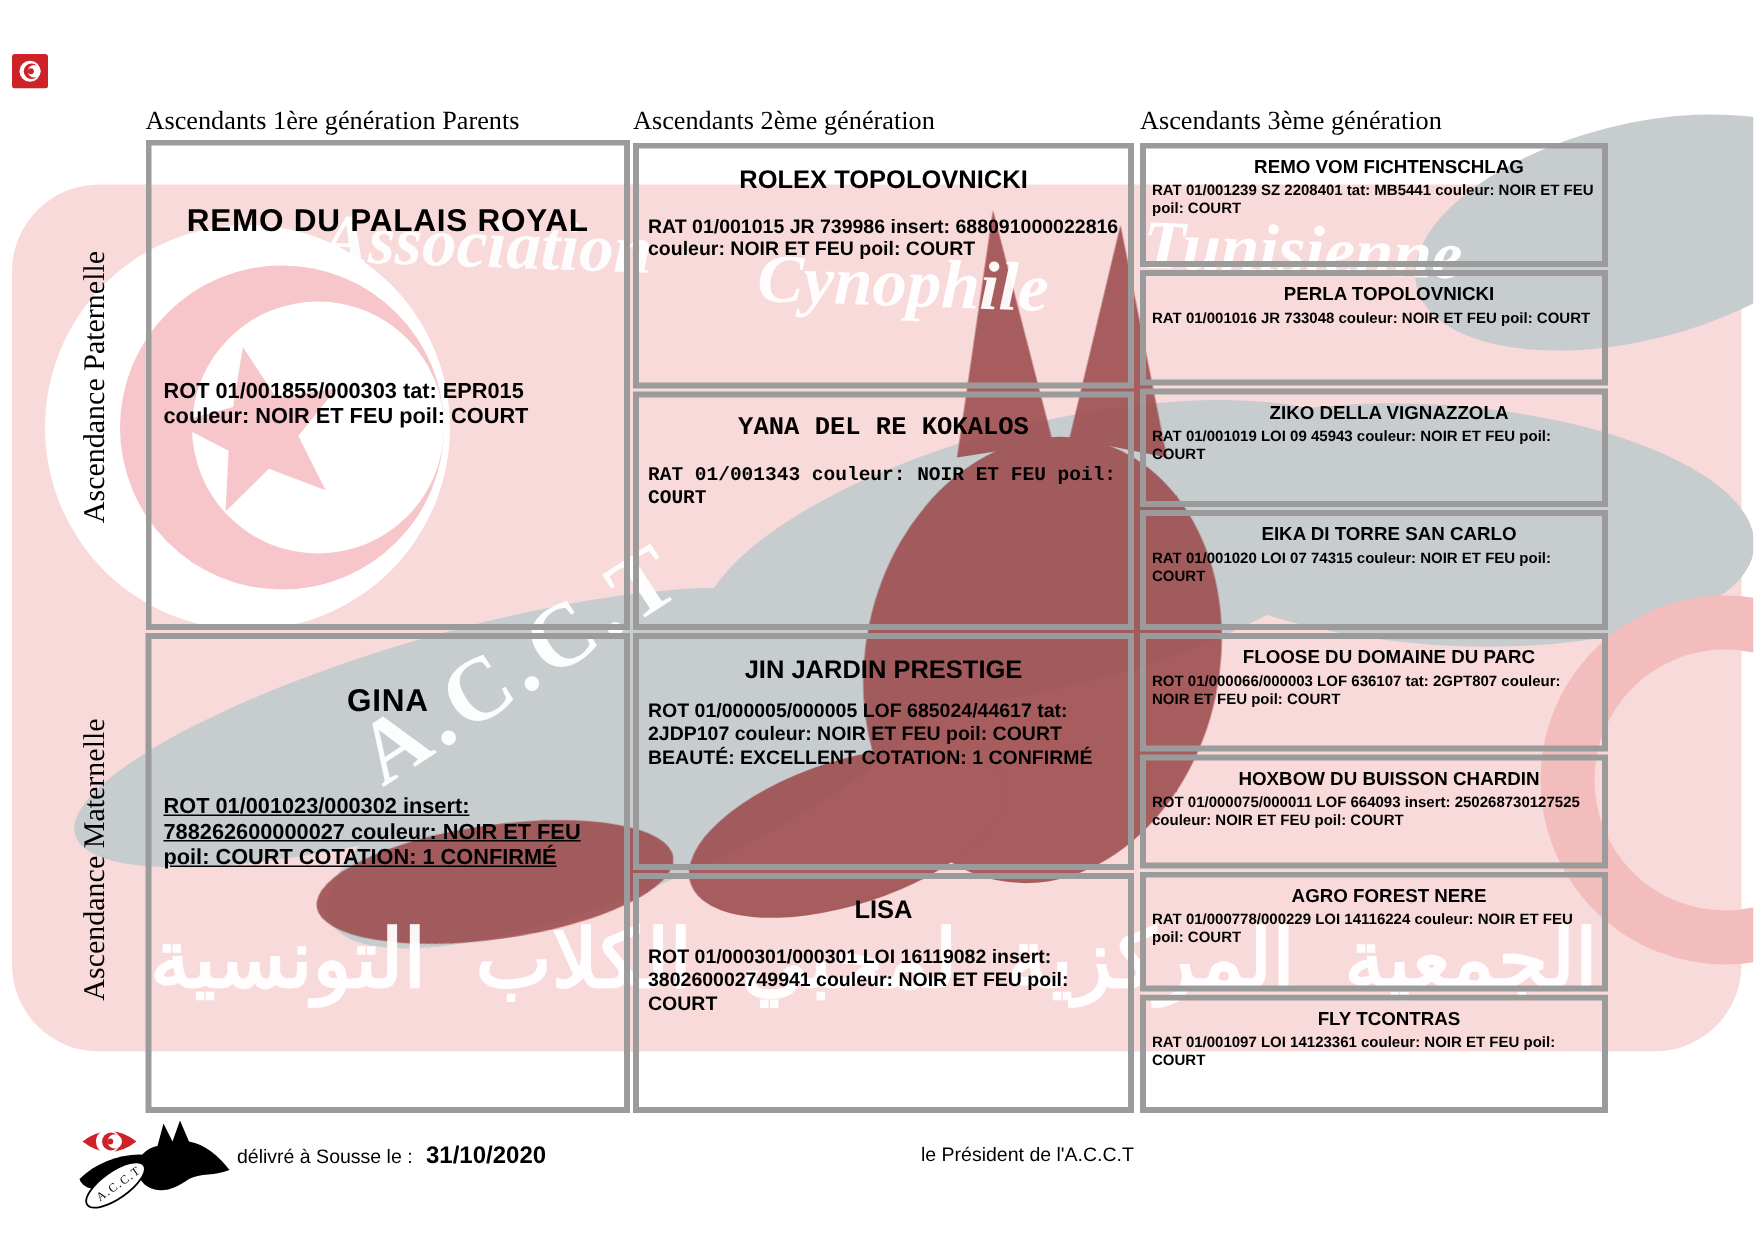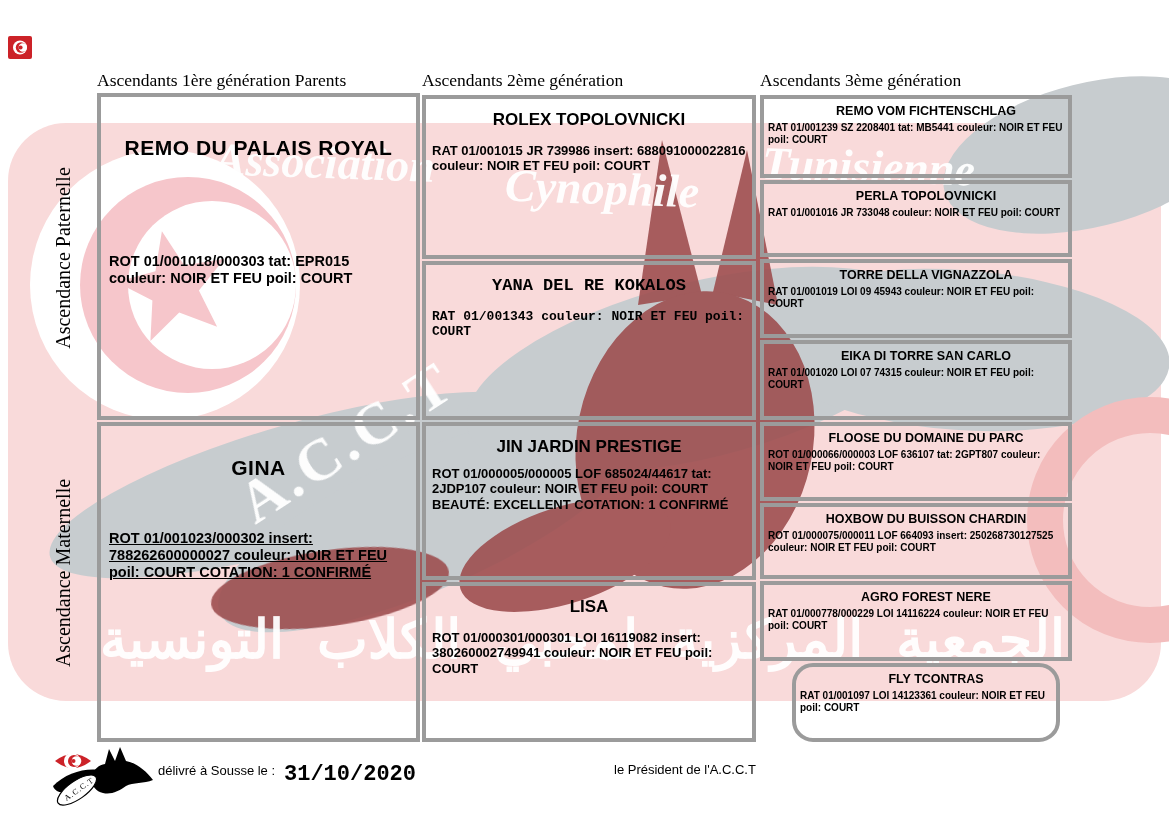--- a/index.html
+++ b/index.html
@@ -29,21 +29,21 @@
   .g2 .title{font-size:17px;top:12px;}
   .g2 .body{font-size:13px;left:6px;right:5px;top:44px;}
   .g3 .title{font-size:12.5px;top:6px;padding-left:20px;}
   .g3 .body{font-size:10px;left:4px;right:3px;top:23px;}
   .b-p1 .title{top:40px;} .b-p1 .body{top:156px;}
   .b-m1 .title{top:31px;} .b-m1 .body{top:104px;text-decoration:underline;}
   .b-jin .body{top:40px;}
   
   .foot{position:absolute;z-index:2;white-space:nowrap;}
   .f-serif{font-family:Liberation Sans, sans-serif;font-size:13px;}
-  .f-date{font-family:Liberation Mono, monospace;font-size:22px;font-weight:bold;}
+  .f-date{font-family:Liberation Sans, sans-serif;font-size:16px;font-weight:bold;}
   .logo{position:absolute;z-index:2;}
   .miniflag{position:absolute;left:8px;top:36px;z-index:2;}
 </style>
 </head>
 <body>
 
 <div class="page">
 
   <svg class="bg" width="1169" height="827" viewBox="0 0 1169 827">
 
@@ -92,21 +92,21 @@
 
   <div class="hdr" style="left:97px;width:323px;">Ascendants 1ère génération  Parents</div>
   <div class="hdr" style="left:422px;width:334px;">Ascendants 2ème génération</div>
   <div class="hdr" style="left:760px;width:312px;">Ascendants 3ème génération</div>
 
   <div class="vlabel" style="left:-86px;top:246px;">Ascendance Paternelle</div>
   <div class="vlabel" style="left:-86px;top:561px;">Ascendance Maternelle</div>
 
   <div class="box g1 b-p1" style="left:97px;top:93px;width:323px;height:327px;">
     <div class="title">REMO DU PALAIS ROYAL</div>
-    <div class="body">ROT 01/001018/000303 tat: EPR015 couleur: NOIR ET FEU poil: COURT</div>
+    <div class="body">ROT 01/001855/000303 tat: EPR015 couleur: NOIR ET FEU poil: COURT</div>
   </div>
   <div class="box g1 b-m1" style="left:97px;top:422px;width:323px;height:320px;">
     <div class="title">GINA</div>
     <div class="body">ROT 01/001023/000302 insert: 788262600000027 couleur: NOIR ET FEU poil: COURT COTATION: 1 CONFIRMÉ</div>
   </div>
 
   <div class="box g2" style="left:422px;top:95px;width:334px;height:164px;">
     <div class="title">ROLEX TOPOLOVNICKI</div>
     <div class="body">RAT 01/001015 JR 739986 insert: 688091000022816 couleur: NOIR ET FEU poil: COURT</div>
   </div>
@@ -125,40 +125,40 @@
 
   <div class="box g3" style="left:760px;top:95px;width:312px;height:83px;">
     <div class="title">REMO VOM FICHTENSCHLAG</div>
     <div class="body">RAT 01/001239 SZ 2208401 tat: MB5441 couleur: NOIR ET FEU poil: COURT</div>
   </div>
   <div class="box g3" style="left:760px;top:180px;width:312px;height:77px;">
     <div class="title">PERLA TOPOLOVNICKI</div>
     <div class="body">RAT 01/001016 JR 733048 couleur: NOIR ET FEU poil: COURT</div>
   </div>
   <div class="box g3" style="left:760px;top:259px;width:312px;height:79px;">
-    <div class="title">TORRE DELLA VIGNAZZOLA</div>
+    <div class="title">ZIKO DELLA VIGNAZZOLA</div>
     <div class="body">RAT 01/001019 LOI 09 45943 couleur: NOIR ET FEU poil: COURT</div>
   </div>
   <div class="box g3" style="left:760px;top:340px;width:312px;height:80px;">
     <div class="title">EIKA DI TORRE SAN CARLO</div>
     <div class="body">RAT 01/001020 LOI 07 74315 couleur: NOIR ET FEU poil: COURT</div>
   </div>
   <div class="box g3" style="left:760px;top:422px;width:312px;height:79px;">
     <div class="title">FLOOSE DU DOMAINE DU PARC</div>
     <div class="body">ROT 01/000066/000003 LOF 636107 tat: 2GPT807 couleur: NOIR ET FEU poil: COURT</div>
   </div>
   <div class="box g3" style="left:760px;top:503px;width:312px;height:76px;">
     <div class="title">HOXBOW DU BUISSON CHARDIN</div>
     <div class="body">ROT 01/000075/000011 LOF 664093 insert: 250268730127525 couleur: NOIR ET FEU poil: COURT</div>
   </div>
   <div class="box g3" style="left:760px;top:581px;width:312px;height:80px;">
     <div class="title">AGRO FOREST NERE</div>
     <div class="body">RAT 01/000778/000229 LOI 14116224 couleur: NOIR ET FEU poil: COURT</div>
   </div>
-  <div class="box g3" style="left:792px;top:663px;width:268px;height:79px;border-radius:21px;">
+  <div class="box g3" style="left:760px;top:663px;width:312px;height:79px;">
     <div class="title">FLY TCONTRAS</div>
     <div class="body">RAT 01/001097 LOI 14123361 couleur: NOIR ET FEU poil: COURT</div>
   </div>
 
   <svg class="logo" style="left:45px;top:744px;" width="125" height="62" viewBox="0 0 125 62">
     <g>
       <path d="M8,42 C20,30 38,24 54,26 C44,34 32,43 24,47 C17,50 10,48 8,42 Z" fill="#000"></path>
       <path d="M60,20 L64,5 L70,17 L75,3 L81,17 C92,19 101,27 108,36 C99,40 88,38 81,42
                C74,47 66,51 58,49 C50,47 45,40 47,31 C49,25 54,21 60,20 Z" fill="#000"></path>
       <path d="M50,34 L53,28 L56,33 L60,28 L62,34 C65,38 63,44 58,45 C52,46 48,40 50,34 Z" fill="#000"></path>

